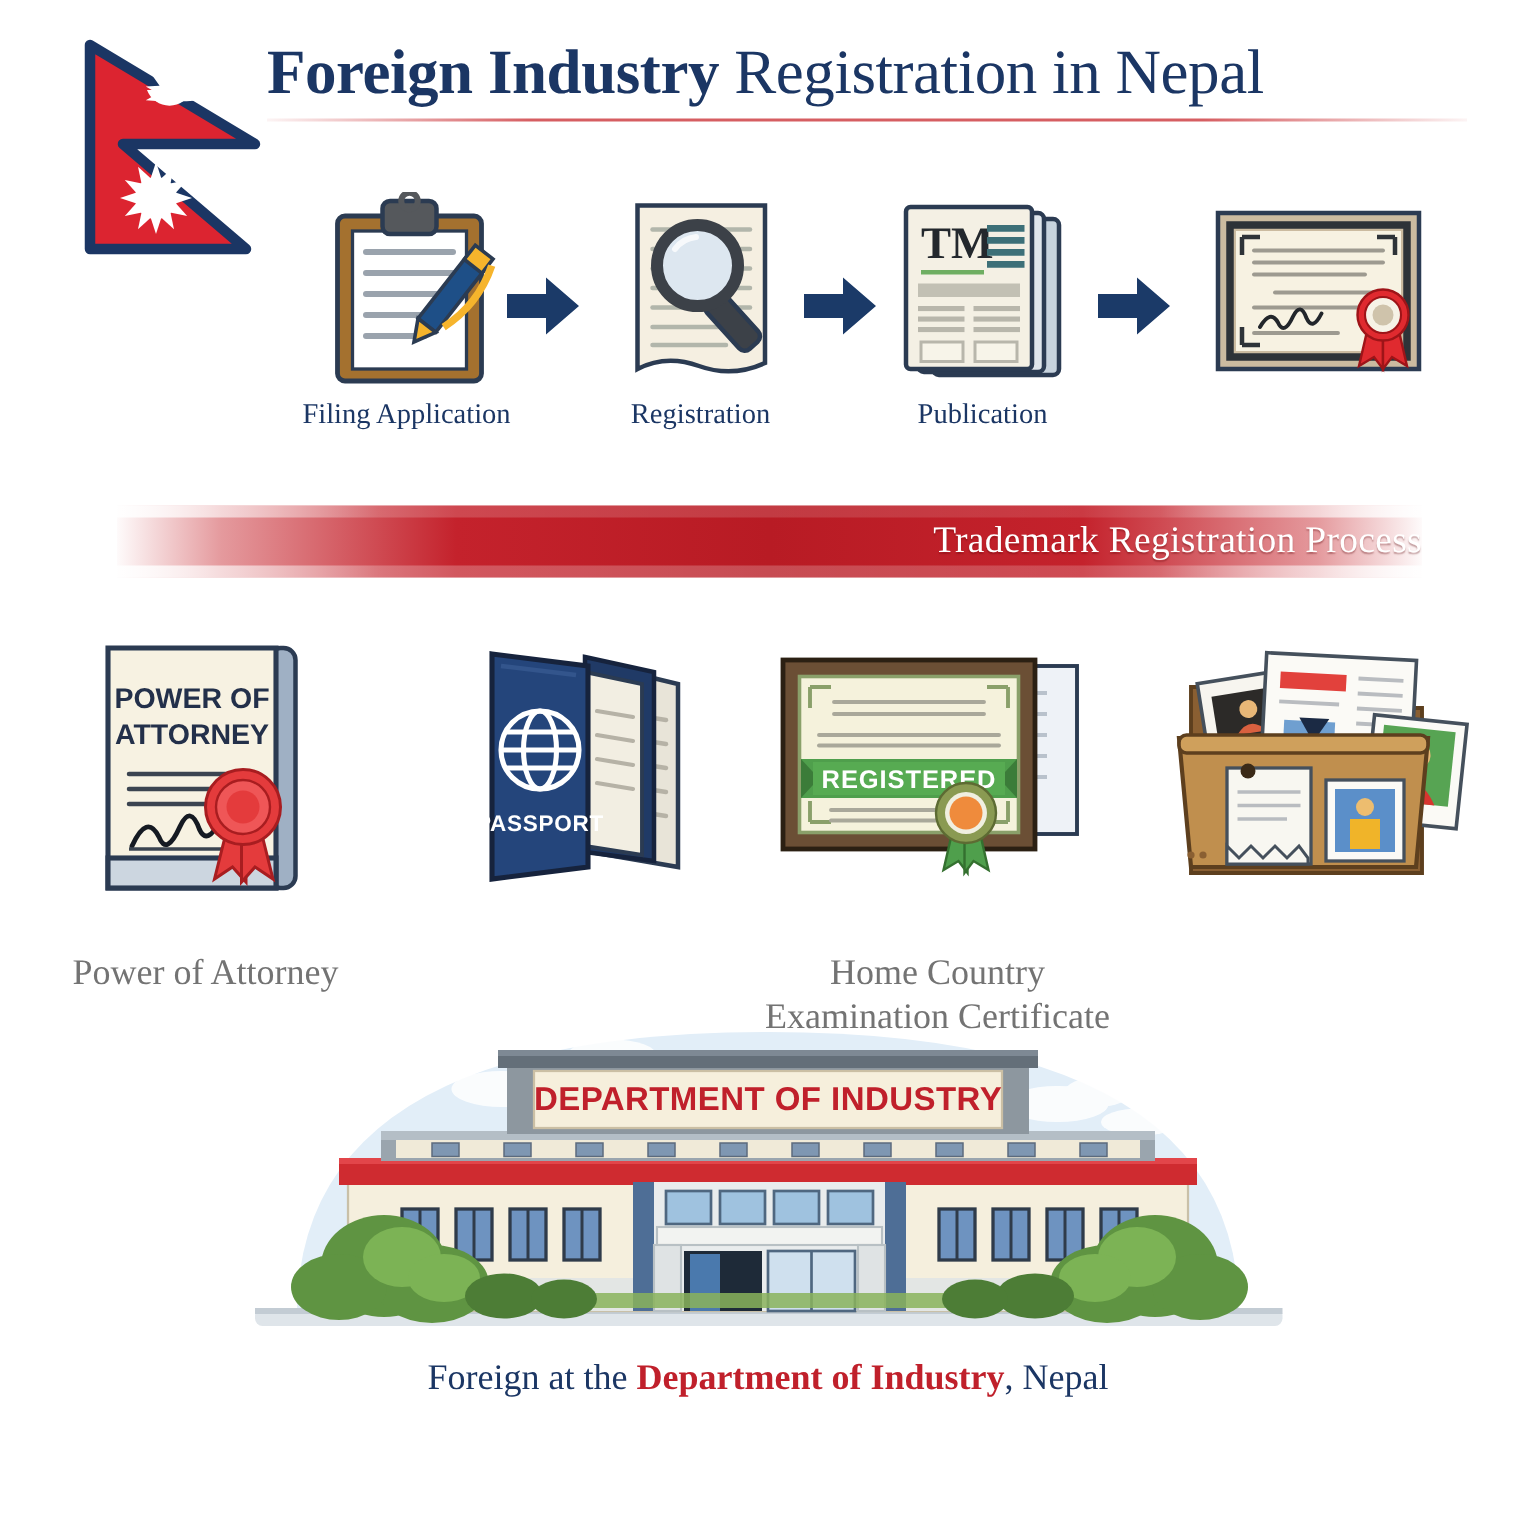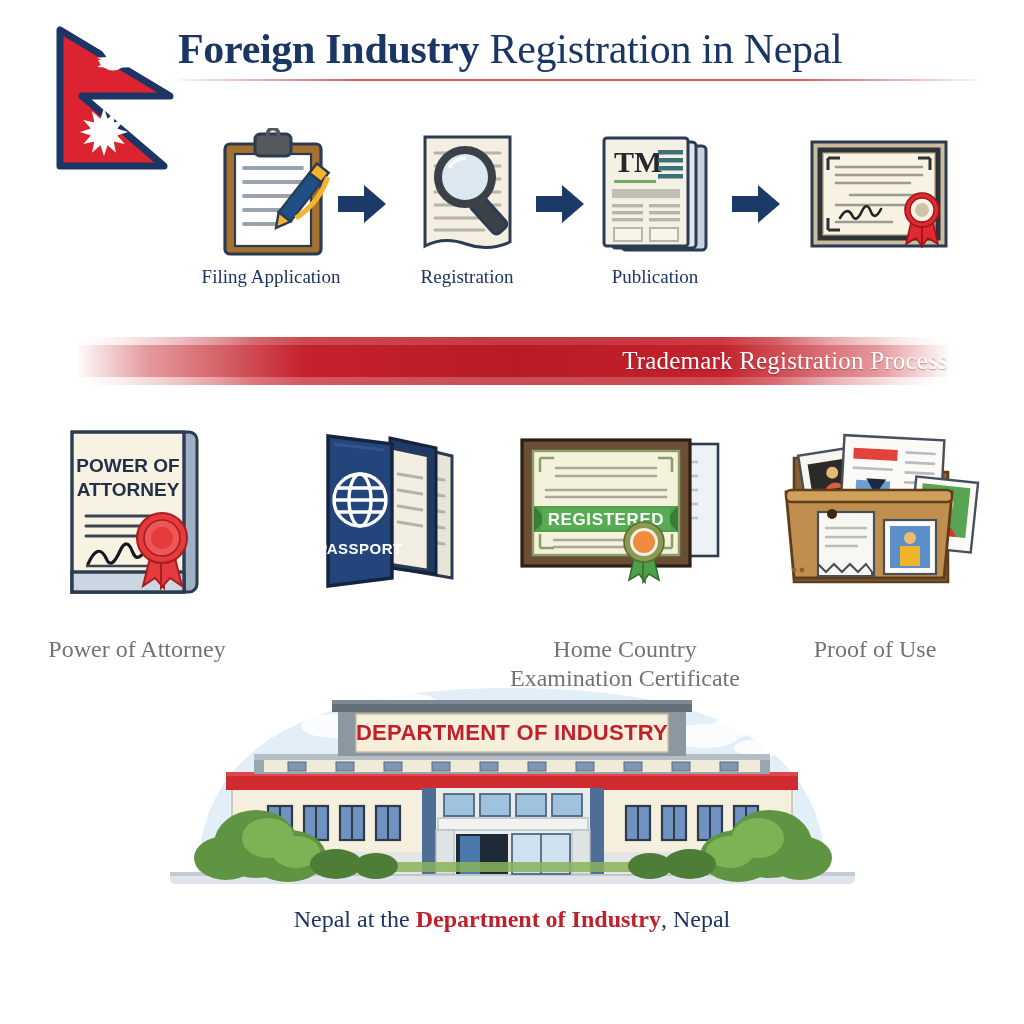--- a/index.html
+++ b/index.html
@@ -449,21 +449,20 @@
               <rect x="104" y="96" width="52" height="54" fill="#fbfaf6" stroke="#45505c" stroke-width="2.2"></rect>
               <rect x="110" y="102" width="40" height="42" fill="#5b8fc9"></rect>
               <circle cx="130" cy="114" r="6" fill="#edbd6f"></circle>
               <rect x="120" y="122" width="20" height="20" fill="#f0b429"></rect>
             </g>
             <circle cx="14" cy="146" r="2.4" fill="#8a5f32"></circle>
             <circle cx="22" cy="146" r="2.4" fill="#8a5f32"></circle>
           </g>
         </svg>
       </div>
-      <div class="doc-label">Proof of Use</div>
     </div>
   </div>
 
   <div id="building-wrap">
     <svg viewBox="0 0 705 222" width="705" height="222">
 
       <path d="M38,200 q0,-188 314,-188 q314,0 314,188 z" fill="#e2eef8"></path>
       <g fill="#ffffff" opacity="0.85">
         <ellipse cx="175" cy="50" rx="34" ry="12"></ellipse>
         <ellipse cx="200" cy="44" rx="22" ry="11"></ellipse>
@@ -586,16 +585,16 @@
         <ellipse cx="570" cy="176" rx="24" ry="16"></ellipse>
       </g>
       <g fill="#4d7d36">
         <ellipse cx="530" cy="188" rx="26" ry="15"></ellipse>
         <ellipse cx="490" cy="190" rx="22" ry="13"></ellipse>
       </g>
     </svg>
   </div>
 
   <div id="caption">
-    <span>Nepal at the </span><span class="hl">Department of Industry</span><span>, Nepal</span>
+    <span>Foreign at the </span><span class="hl">Department of Industry</span><span>, Nepal</span>
   </div>
 
 </div>
 
 </body></html>

